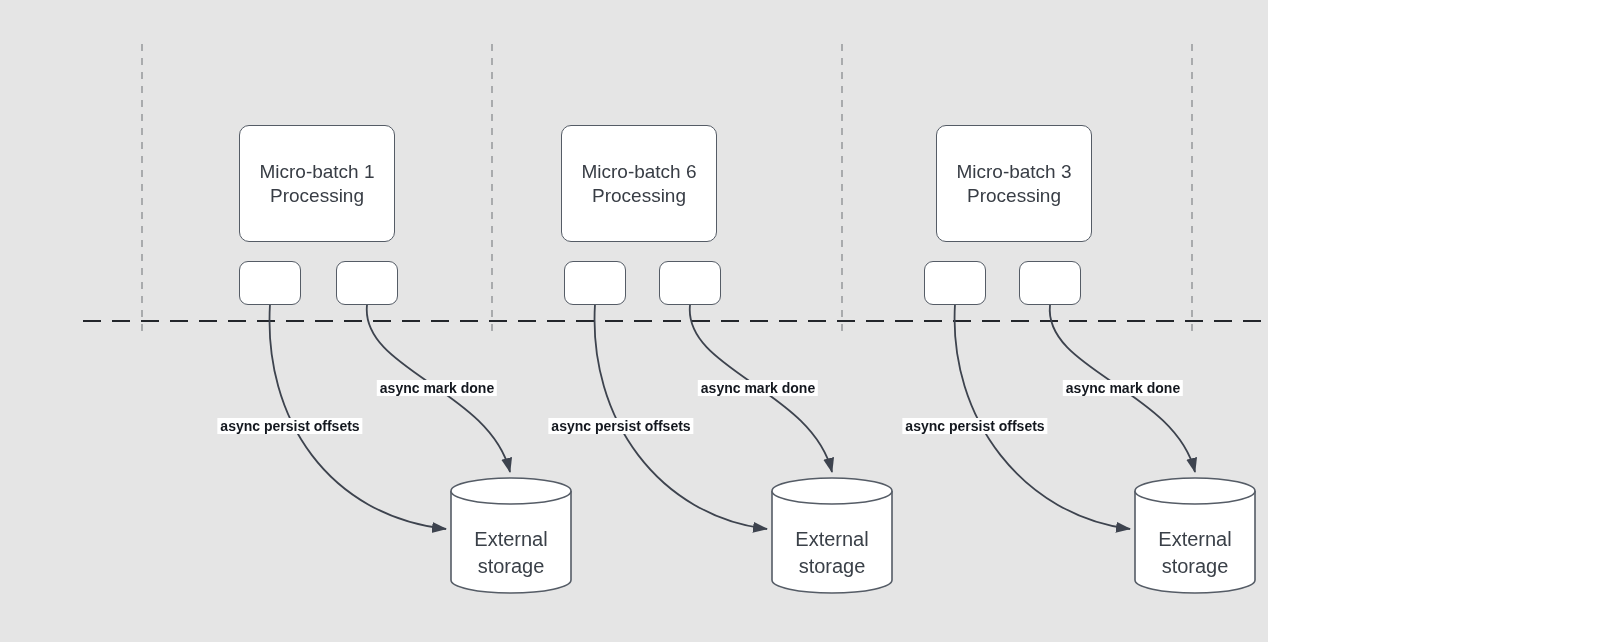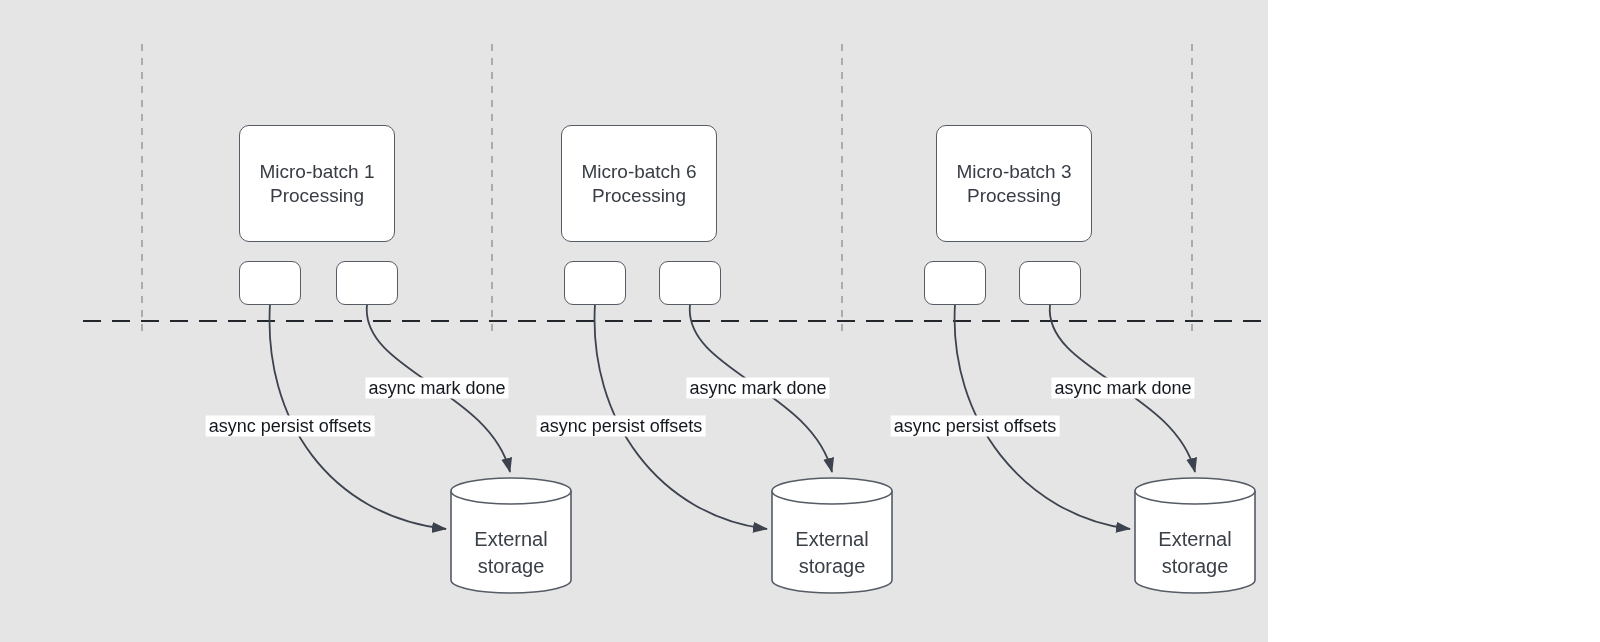--- a/index.html
+++ b/index.html
@@ -14,21 +14,21 @@
     display:flex; flex-direction:column; align-items:center; justify-content:center;
     text-align:center; color:#383d45; font-size:19px; line-height:24px; z-index:2;
   }
   .smallbox {
     position:absolute; width:62px; height:44px; box-sizing:border-box;
     border:1.6px solid #555c66; border-radius:9px; background:#ffffff; z-index:2;
   }
   .arrow-label {
     position:absolute; transform:translate(-50%,-50%);
     background:#ffffff; padding:0 3px; white-space:nowrap;
-    font-size:18px; font-weight:normal; color:#14181f; z-index:3;
+    font-size:14px; font-weight:bold; color:#14181f; z-index:3;
   }
   .cyl-label {
     position:absolute; transform:translate(-50%,-50%); text-align:center;
     font-size:20px; line-height:27px; color:#3a4048; z-index:3;margin-top:11px;
   }
   .time-label {
     position:absolute; transform:translate(-50%,-50%);
     font-size:19px; color:#3a4048; z-index:3;font-style:italic;
   }
 </style>

